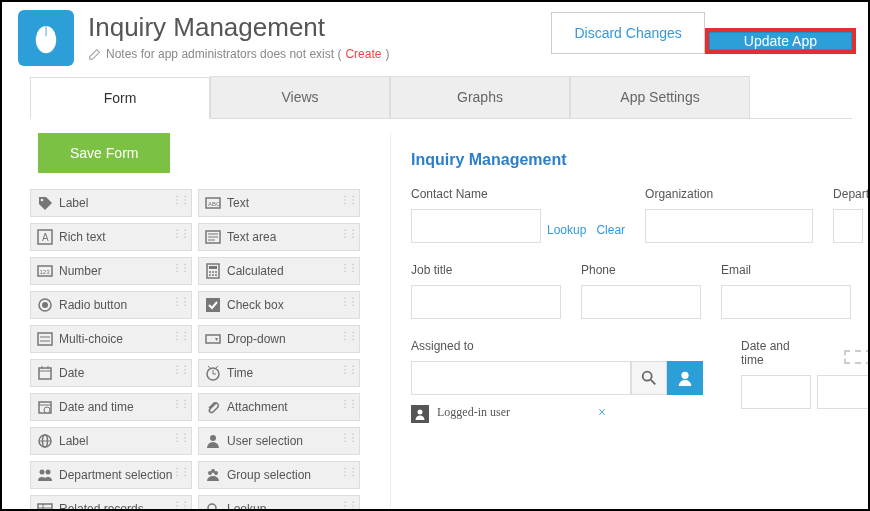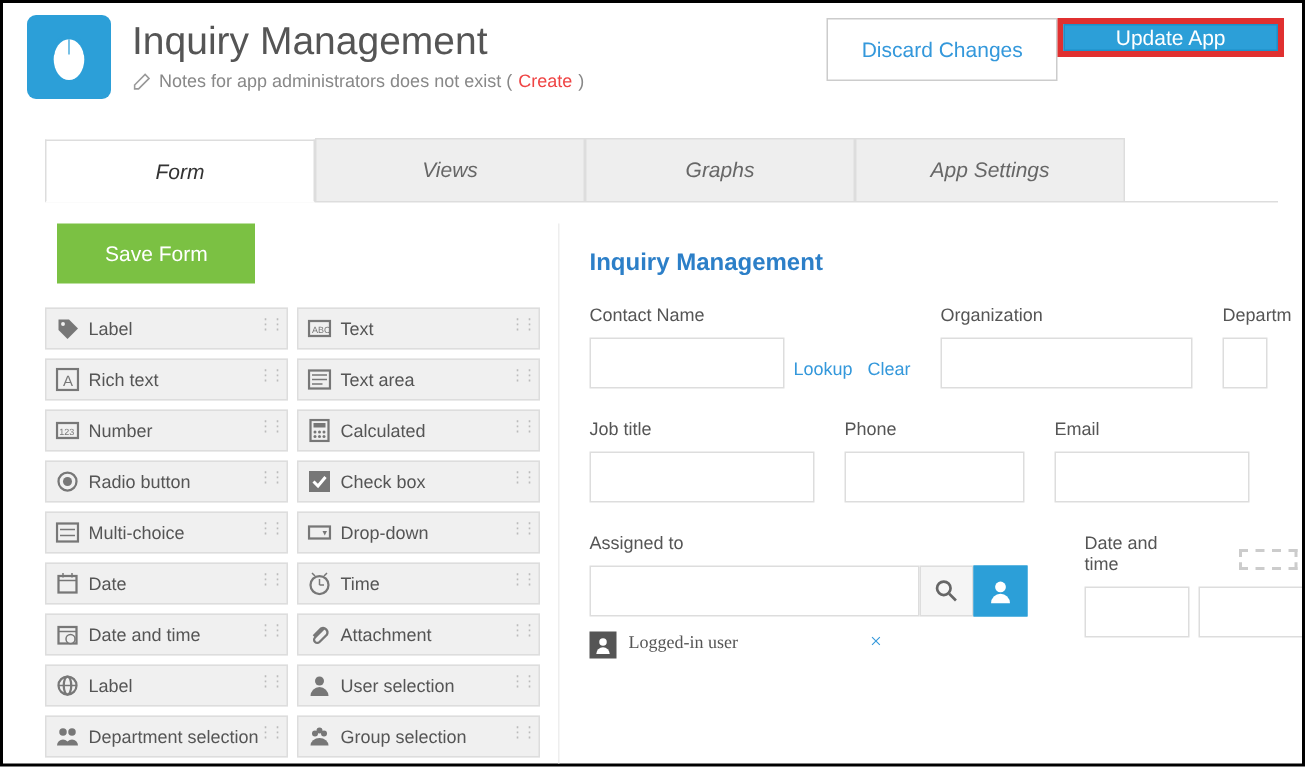--- a/index.html
+++ b/index.html
@@ -35,21 +35,21 @@
   }
   .admin-notes {
     display: flex;
     align-items: center;
     gap: 4px;
     margin-top: 4px;
     font-size: 12px;
     color: #888;
   }
   .admin-notes a { color: #ef4444; text-decoration: none; }
-  .header-actions { display: flex; gap: 0; align-items: flex-start; margin-top: 2px; }
+  .header-actions { display: flex; gap: 0; align-items: flex-end; margin-top: 2px; }
   .btn {
     padding: 12px 22px;
     font-size: 14px;
     border: 1px solid #ccc;
     background: #fff;
     cursor: pointer;
     color: #3498db;
   }
   .btn-primary {
     background: #2c9fd8;
@@ -57,22 +57,21 @@
     border: 1px solid #1c8fc8;
     padding: 0 34px;
   }
   .highlight-frame {
     border: 4px solid #e03030;
     display: inline-block;
   }
   .tabs {
     display: flex;
     border-bottom: 1px solid #ddd;
-    margin: 16px 16px 0 28px;
-    font-style: italic;
+    margin: 0 16px 0 28px;
   }
   .tab {
     flex: 0 0 180px;
     text-align: center;
     padding: 12px 0;
     font-size: 14px;
     color: #666;
     background: #eee;
     border: 1px solid #ddd;
     border-bottom: none;
@@ -82,21 +81,21 @@
   .tab.active {
     background: #fff;
     color: #333;
     border-bottom: 1px solid #fff;
     position: relative;
     top: 1px;
   }
   .body {
     display: flex;
     padding: 14px 0 0 28px;
-    gap: 12px;
+    gap: 30px;
     height: 390px;
     overflow: hidden;
   }
   .palette { width: 330px; }
   .save-btn {
     display: inline-block;
     background: #7bc143;
     color: #fff;
     border: none;
     padding: 12px 32px;

